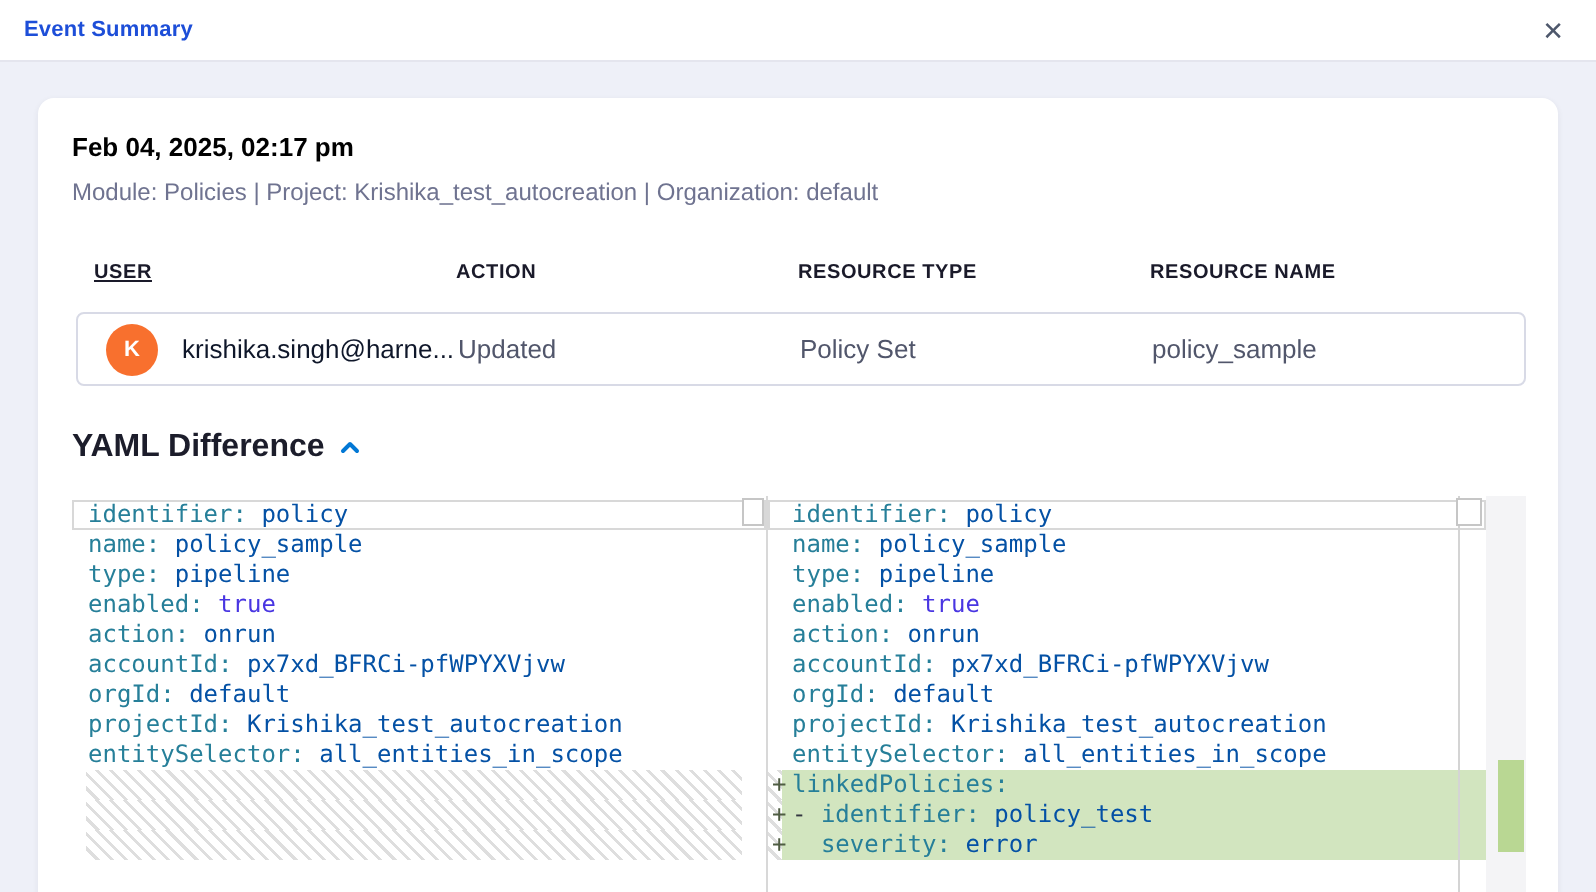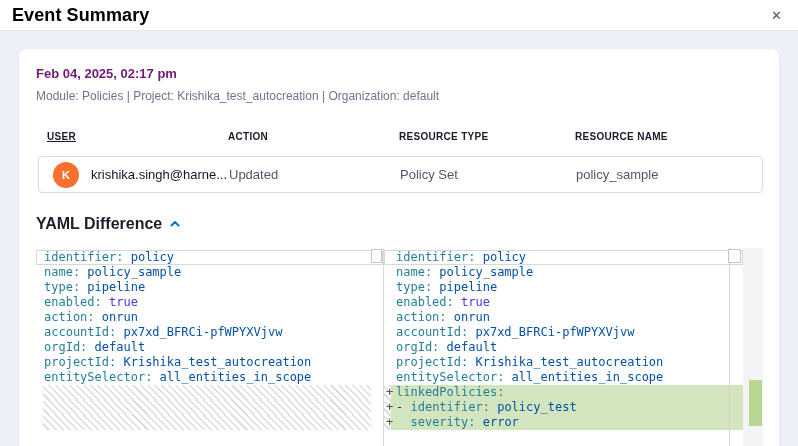--- a/index.html
+++ b/index.html
@@ -17,32 +17,32 @@
     --val-blue:#0451a5;
     --bool-violet:#4936e2;
     --added-green:#d2e5bf;
     --ruler-green:#b9d793;
   }
   
   .modal-header{
     height:31px; background:#ffffff; border-bottom:1px solid #e4e5ee;
     display:flex; align-items:center; padding:0 12px;
   }
-  .modal-title{ font-size:18px; font-weight:bold; color:#000000; letter-spacing:.1px; }
+  .modal-title{ font-size:11px; font-weight:bold; color:#1d4ed8; letter-spacing:.1px; }
   .close-btn{
     margin-left:auto; background:none; border:none; cursor:pointer;
     font-size:13px; color:#4e586c; line-height:1; padding:2px 4px;
   }
   
   .modal-body{ position:relative; height:415px; padding:18px 19px 0 19px; }
   .card{
     background:#fff; border-radius:8px; box-shadow:0 1px 3px rgba(40,41,61,.07);
     padding:17px 17px 0 17px; height:420px;
   }
-  .evt-date{ font-size:13px; font-weight:bold; color:#701a75; }
+  .evt-date{ font-size:13px; font-weight:bold; color:#000000; }
   .evt-ctx{ font-size:12px; color:#6f7390; margin-top:8px; }
   
   .tbl-head{
     margin-top:28px; display:grid; grid-template-columns:192px 171px 176px 1fr;
     font-size:10px; font-weight:bold; color:#1a1a2a; letter-spacing:.3px;
   }
   .tbl-head .th:first-child{ padding-left:11px;text-decoration:underline; }
   .tbl-row{
     margin-top:14px; margin-left:2px; width:725px; height:37px;
     border:1px solid #d8dae6; border-radius:4px;

